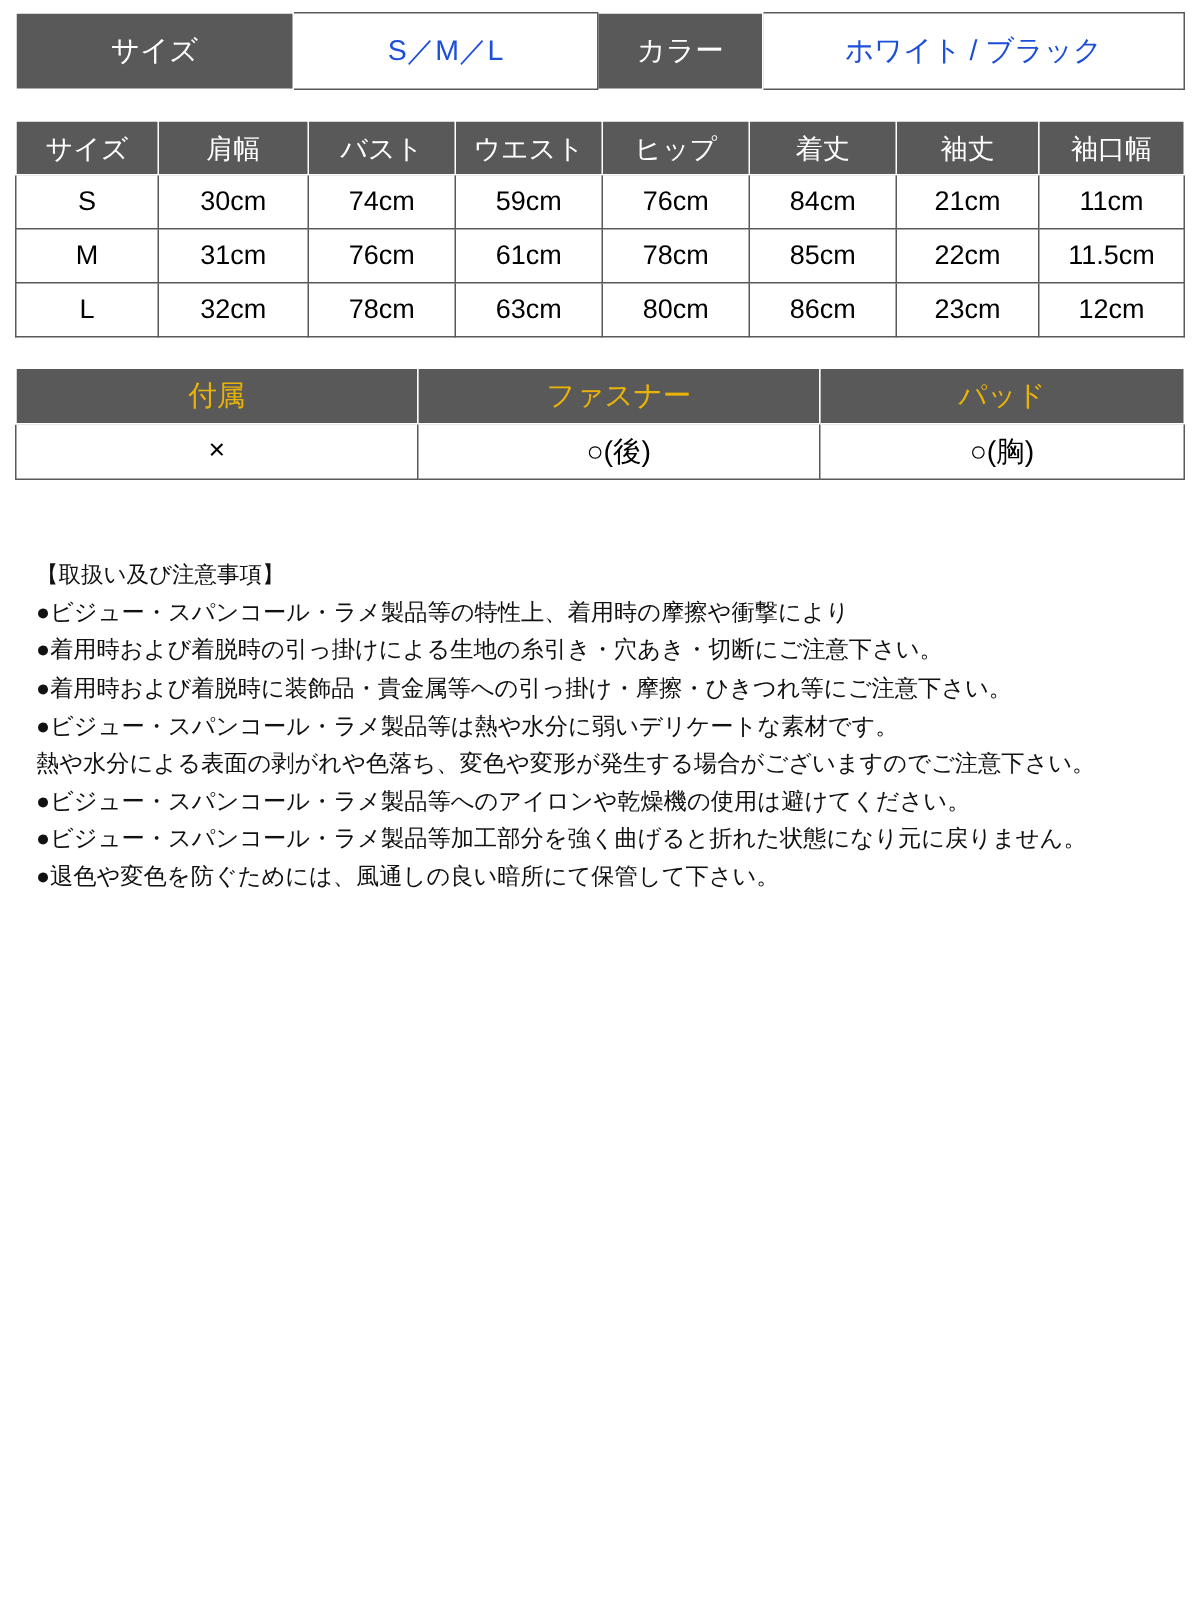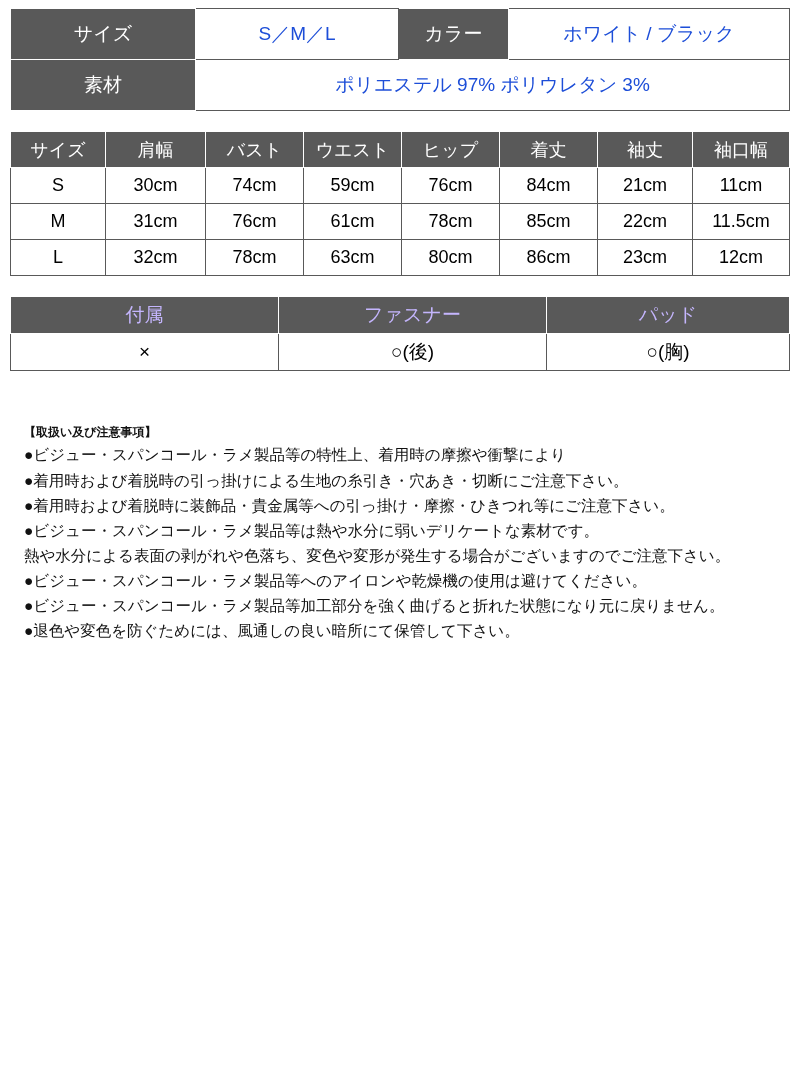--- a/index.html
+++ b/index.html
@@ -68,61 +68,57 @@
     border: 1px solid #595959;
   }
 
   
   .attr-table td {
     height: 34px;
     font-size: 19px;
   }
   .attr-table .hd {
     background: #595959;
-    color: #c4b5fd;
+    color: #eab308;
     border: 1px solid #ffffff;
   }
   .attr-table .cell {
     background: #ffffff;
     color: #000000;
     border: 1px solid #595959;
   }
 
   
   .notes {
     margin-top: 40px;
     padding-left: 14px;
     font-size: 15.5px;
     line-height: 1.62;
     color: #111111;
   }
   .notes .title {
-    font-weight: bold;
-    font-size: 12px;
+    font-weight: normal;
+    font-size: 15px;
   }
   .notes p {
     margin: 0;
   }
 </style>
 </head>
 <body>
 
 <div class="page">
 
   <table id="summary-table">
     <tbody>
       <tr>
         <td class="dark" style="width:180px;">サイズ</td>
         <td class="val" style="width:200px;">S／M／L</td>
         <td class="dark" style="width:105px;">カラー</td>
         <td class="val">ホワイト / ブラック</td>
-      </tr>
-      <tr>
-        <td class="dark" style="width:180px;">素材</td>
-        <td class="val" colspan="3">ポリエステル 97%  ポリウレタン 3%</td>
       </tr>
     </tbody>
   </table>
 
   <div class="spacer-20"></div>
 
   <table id="size-table">
     <colgroup>
       <col style="width:95px;">
       <col style="width:100px;">

